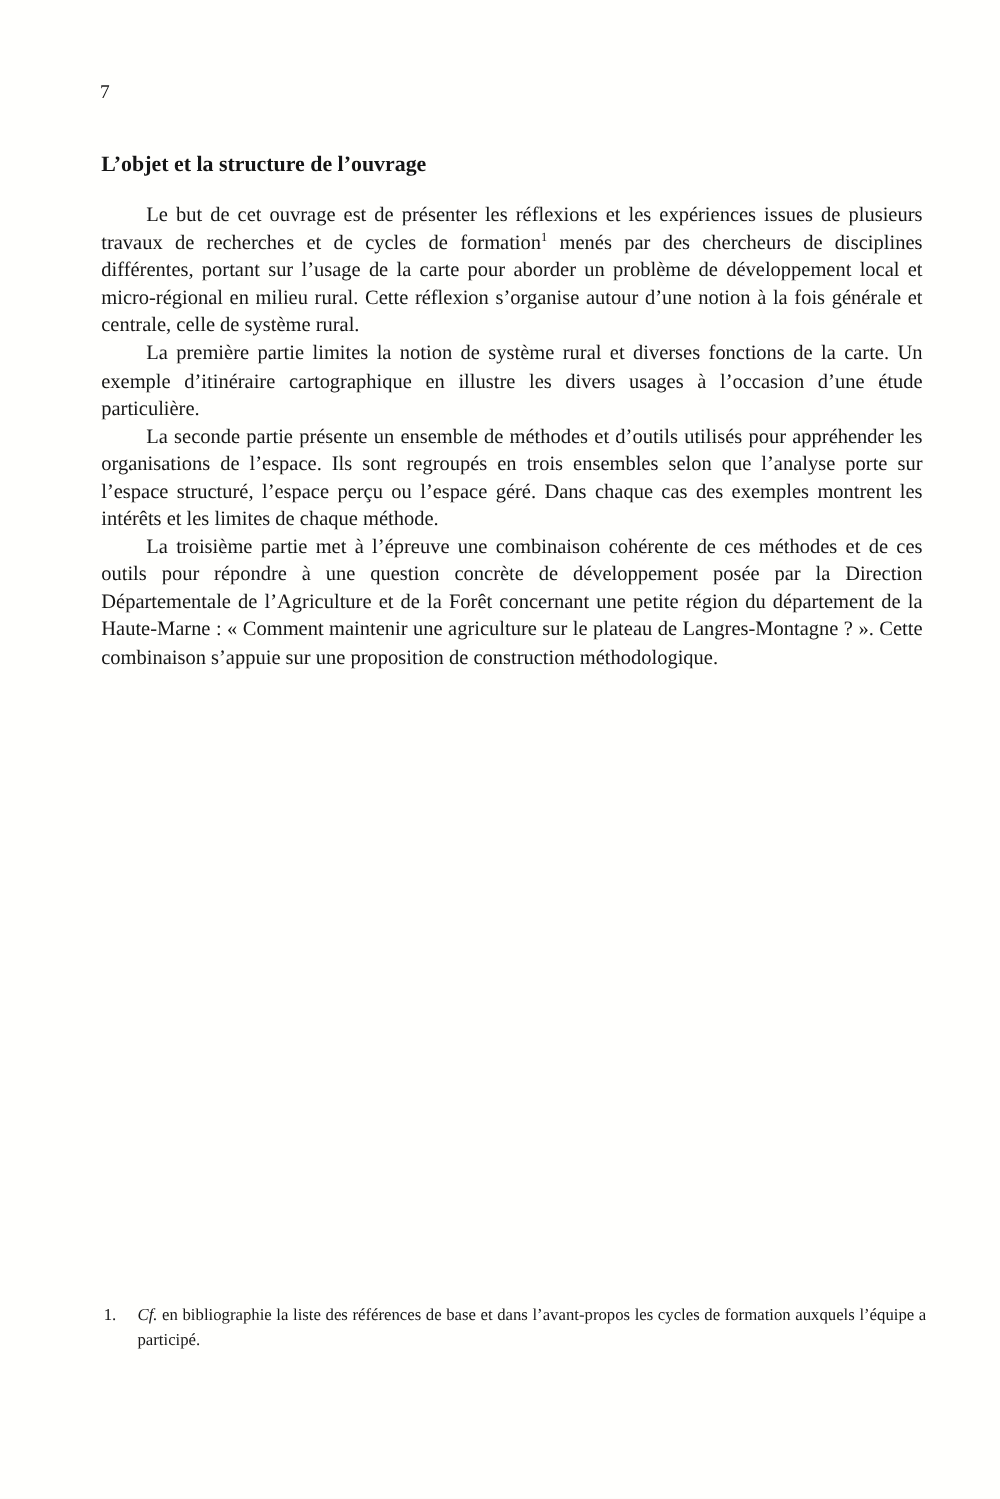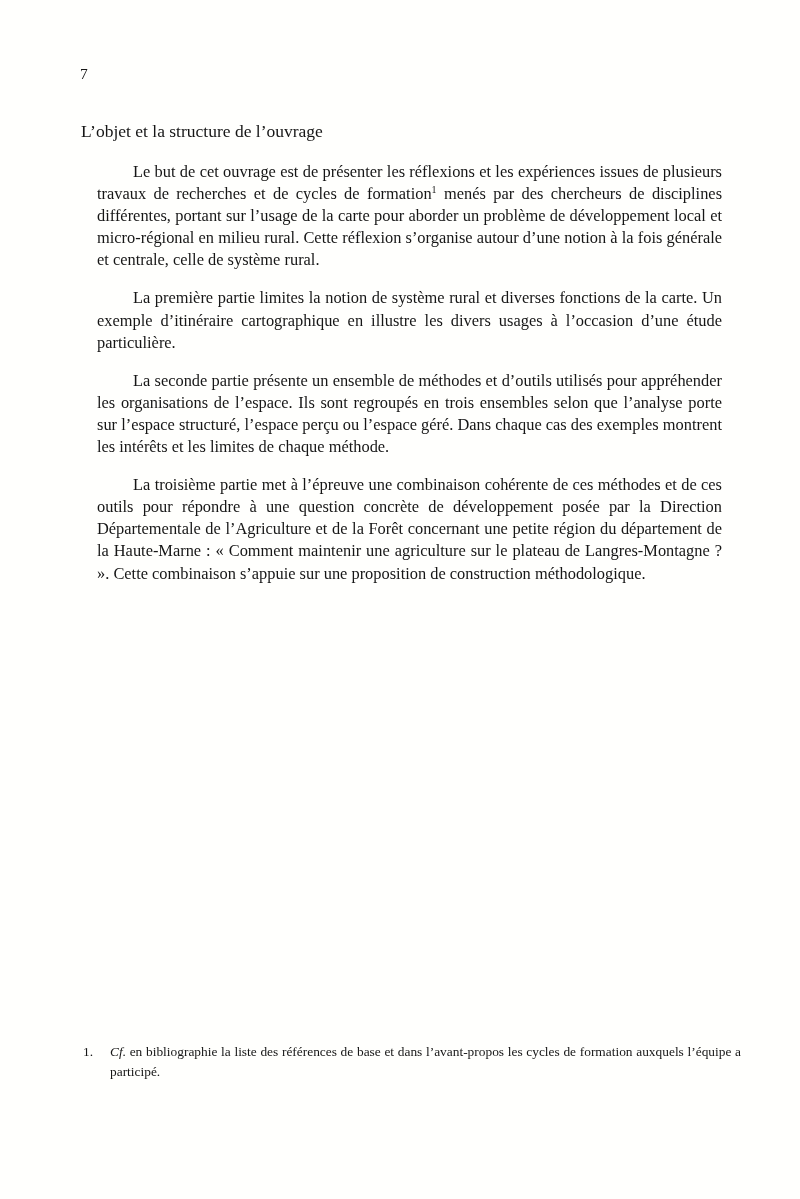--- a/index.html
+++ b/index.html
@@ -26,26 +26,26 @@
     line-height: 1;
   }
   .content {
     position: absolute;
     left: 81px;
     top: 121px;
     width: 657px;
   }
   .heading {
     font-size: 17.5px;
-    font-weight: 400;
+    font-weight: 700;
     margin: 0 0 19px 0;
     line-height: 1.2;
   }
   .para {
-    margin: 16px;
+    margin: 0;
     font-size: 16.4px;
     line-height: 22.1px;
     text-align: justify;
     text-indent: 36px;
   }
   sup.fn-ref {
     font-size: 10px;
     line-height: 0;
   }
   .footnote {

